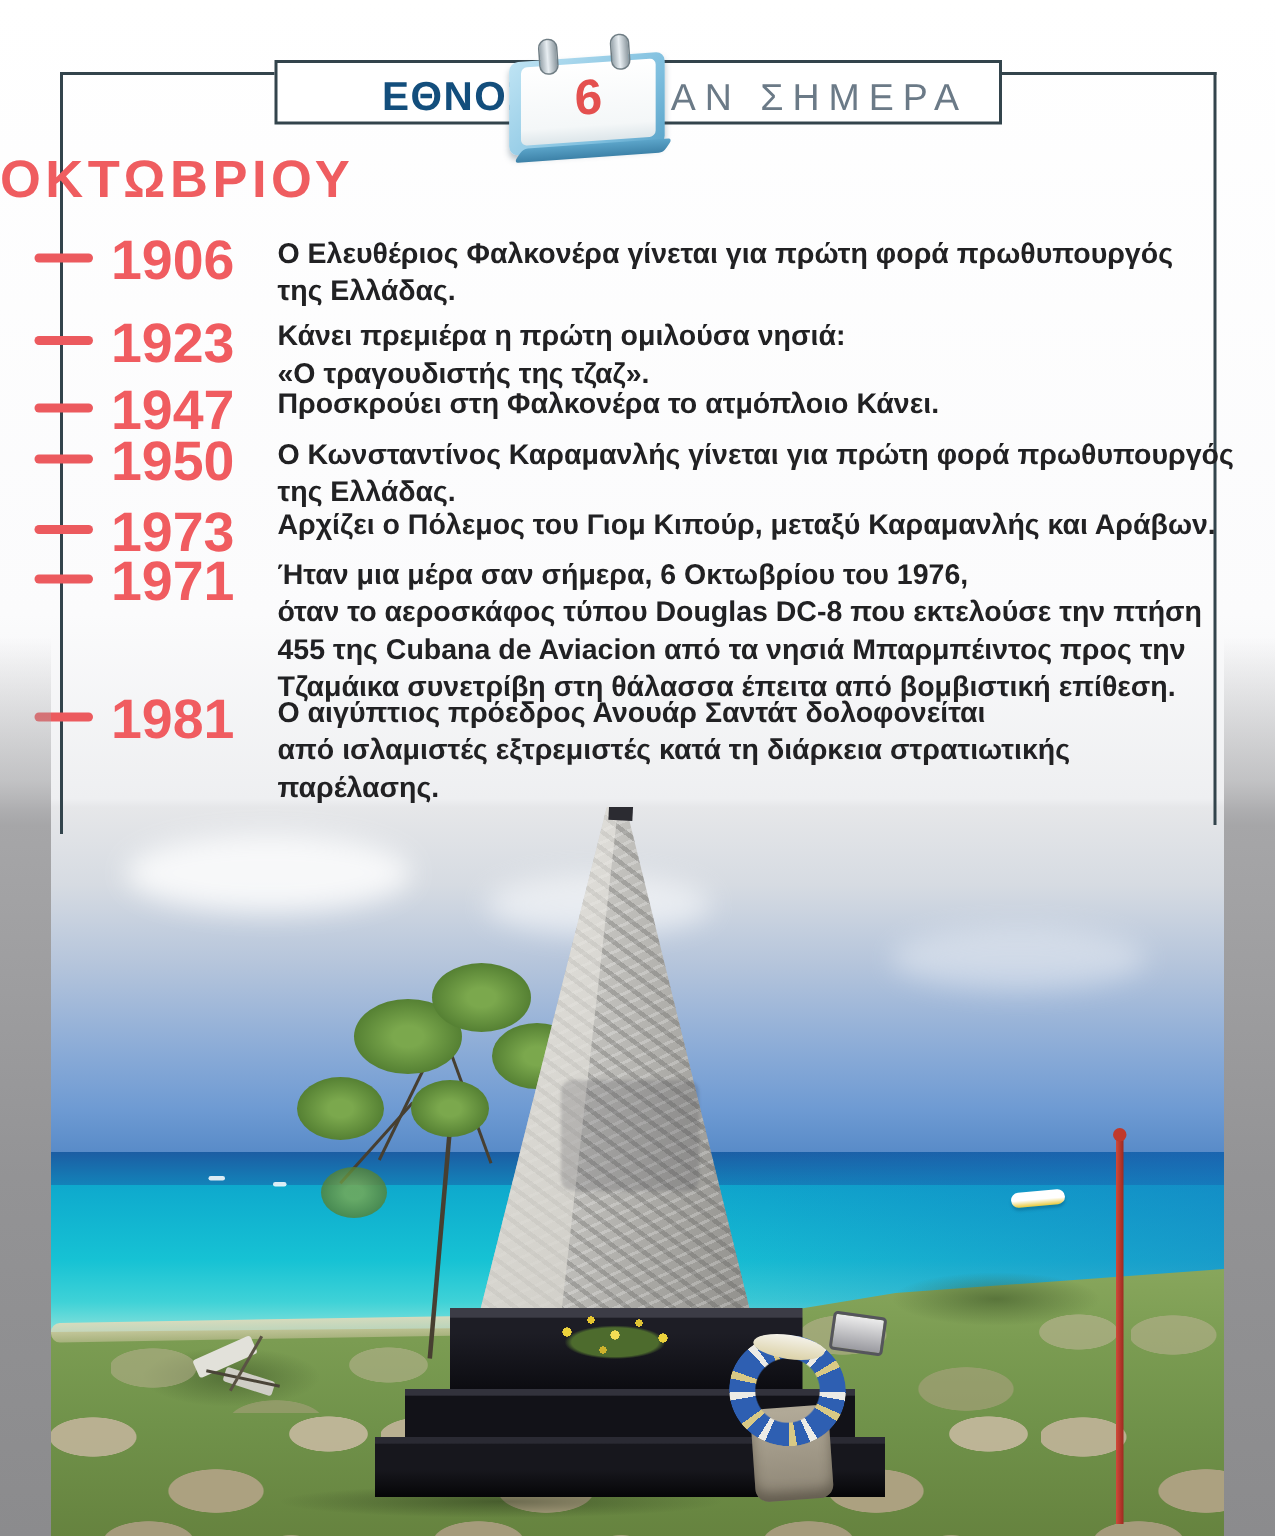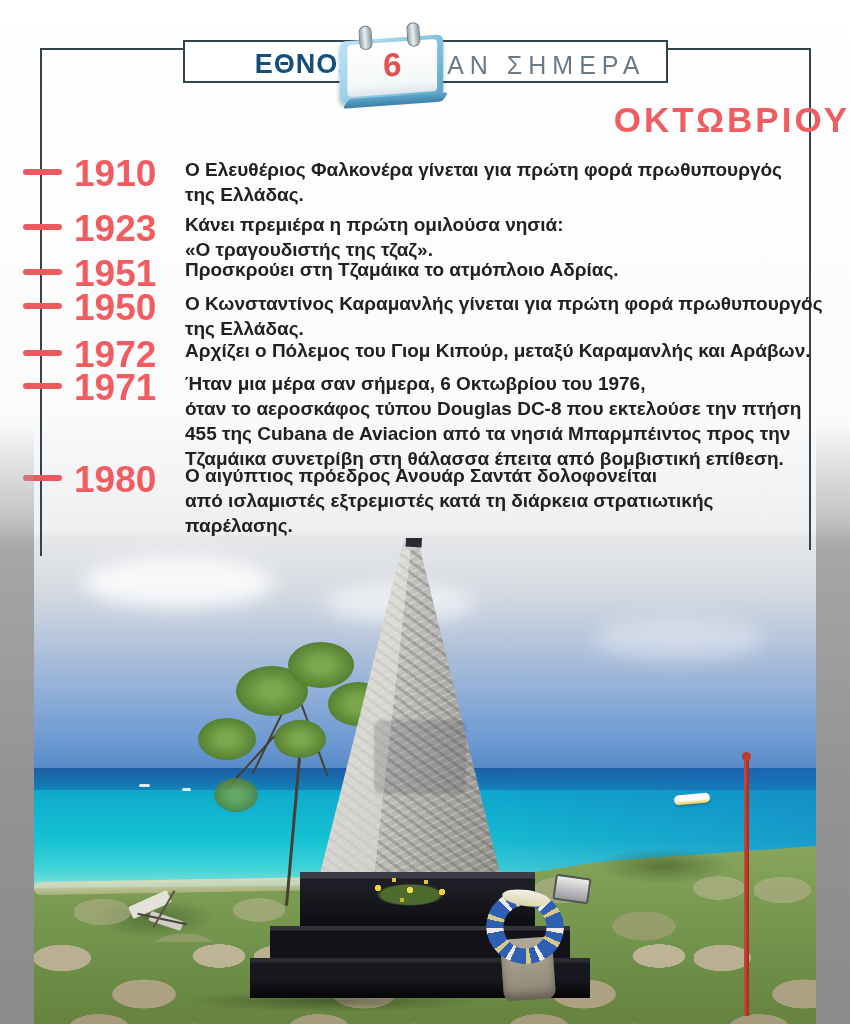--- a/index.html
+++ b/index.html
@@ -40,21 +40,21 @@
               background:linear-gradient(135deg,#bfe4f4,#7dbede 70%,#5ba4c9);
               transform:skewX(-4deg); box-shadow:0 3px 4px rgba(40,70,90,.35); }
   .cal-page { position:absolute; left:10px; top:18px; width:90px; height:52px; border-radius:4px;
               background:linear-gradient(180deg,#ffffff 0%,#f4f7f8 80%,#dde6ea 100%);
               transform:skewX(-4deg); }
   .cal-day { position:absolute; left:0; top:4px; width:100%; text-align:center;
              font-size:33px; font-weight:800; color:#e4504f; transform:rotate(-2deg); }
   .cal-stand { position:absolute; left:6px; top:72px; width:100px; height:9px; border-radius:3px;
                background:linear-gradient(180deg,#5ba4c9,#3d82a8); transform:skewX(-38deg); }
 
-  .month-title { position:absolute; left:0; top:100px; width:850px; text-align:right;
+  .month-title { position:absolute; left:0; top:100px; width:850px; text-align:left;
                  font-size:35px; font-weight:800; letter-spacing:3px; color:#ef5d60; z-index:4; }
 
   
   .event { position:absolute; left:0; width:850px; z-index:4; }
   .tick { position:absolute; left:23px; width:39px; height:6px; border-radius:3px;
           background:#ec5a5e; top:16px; }
   .year { position:absolute; left:74px; top:0; font-size:37px; font-weight:800;
           color:#f05c60; letter-spacing:0; }
   .desc { position:absolute; left:185px; top:4px; font-size:19px; line-height:25px;
           font-weight:700; color:#212123; white-space:pre; }
@@ -190,57 +190,57 @@
     <div class="cal-page">
       <div class="cal-day">6</div>
     </div>
     <div class="cal-ring r1"></div>
     <div class="cal-ring r2"></div>
   </div>
   <div class="month-title">ΟΚΤΩΒΡΙΟΥ</div>
 
   <div class="event" style="top:153px">
     <div class="tick"></div>
-    <div class="year">1910</div>
+    <div class="year">1906</div>
     <div class="desc">Ο Ελευθέριος Φαλκονέρα γίνεται για πρώτη φορά πρωθυπουργός
 της Ελλάδας.</div>
   </div>
   <div class="event" style="top:208px">
     <div class="tick"></div>
     <div class="year">1923</div>
     <div class="desc">Κάνει πρεμιέρα η πρώτη ομιλούσα νησιά:
 «Ο τραγουδιστής της τζαζ».</div>
   </div>
   <div class="event" style="top:253px">
     <div class="tick"></div>
-    <div class="year">1951</div>
-    <div class="desc">Προσκρούει στη Τζαμάικα το ατμόπλοιο Αδρίας.</div>
+    <div class="year">1947</div>
+    <div class="desc">Προσκρούει στη Φαλκονέρα το ατμόπλοιο Κάνει.</div>
   </div>
   <div class="event" style="top:287px">
     <div class="tick"></div>
     <div class="year">1950</div>
     <div class="desc">Ο Κωνσταντίνος Καραμανλής γίνεται για πρώτη φορά πρωθυπουργός
 της Ελλάδας.</div>
   </div>
   <div class="event" style="top:334px">
     <div class="tick"></div>
-    <div class="year">1972</div>
+    <div class="year">1973</div>
     <div class="desc">Αρχίζει ο Πόλεμος του Γιομ Κιπούρ, μεταξύ Καραμανλής και Αράβων.</div>
   </div>
   <div class="event" style="top:367px">
     <div class="tick"></div>
     <div class="year">1971</div>
     <div class="desc">Ήταν μια μέρα σαν σήμερα, 6 Οκτωβρίου του 1976,
 όταν το αεροσκάφος τύπου Douglas DC-8 που εκτελούσε την πτήση
 455 της Cubana de Aviacion από τα νησιά Μπαρμπέιντος προς την
 Τζαμάικα συνετρίβη στη θάλασσα έπειτα από βομβιστική επίθεση.</div>
   </div>
   <div class="event" style="top:459px">
     <div class="tick"></div>
-    <div class="year">1980</div>
+    <div class="year">1981</div>
     <div class="desc">Ο αιγύπτιος πρόεδρος Ανουάρ Σαντάτ δολοφονείται
 από ισλαμιστές εξτρεμιστές κατά τη διάρκεια στρατιωτικής
 παρέλασης.</div>
   </div>
 
   <div class="photo">
     <div class="sky"></div>
     <div class="cloud" style="left:50px;top:18px;width:190px;height:52px;opacity:.8"></div>
     <div class="cloud" style="left:290px;top:45px;width:150px;height:40px;opacity:.55"></div>
     <div class="cloud" style="left:560px;top:80px;width:170px;height:42px;opacity:.35"></div>

